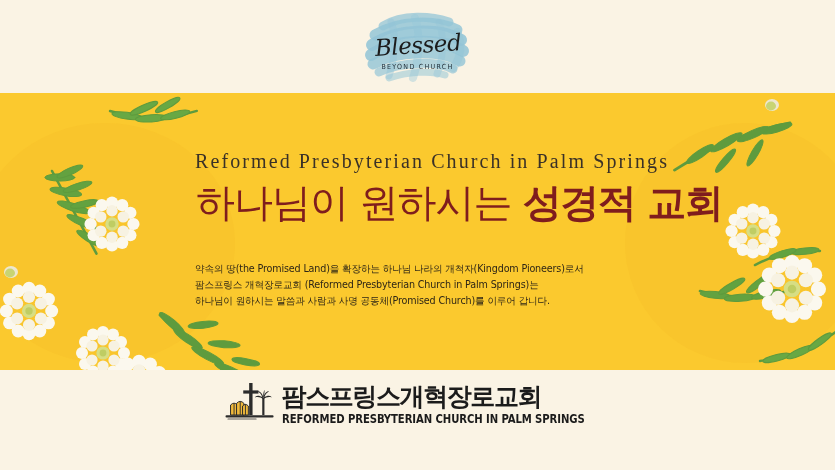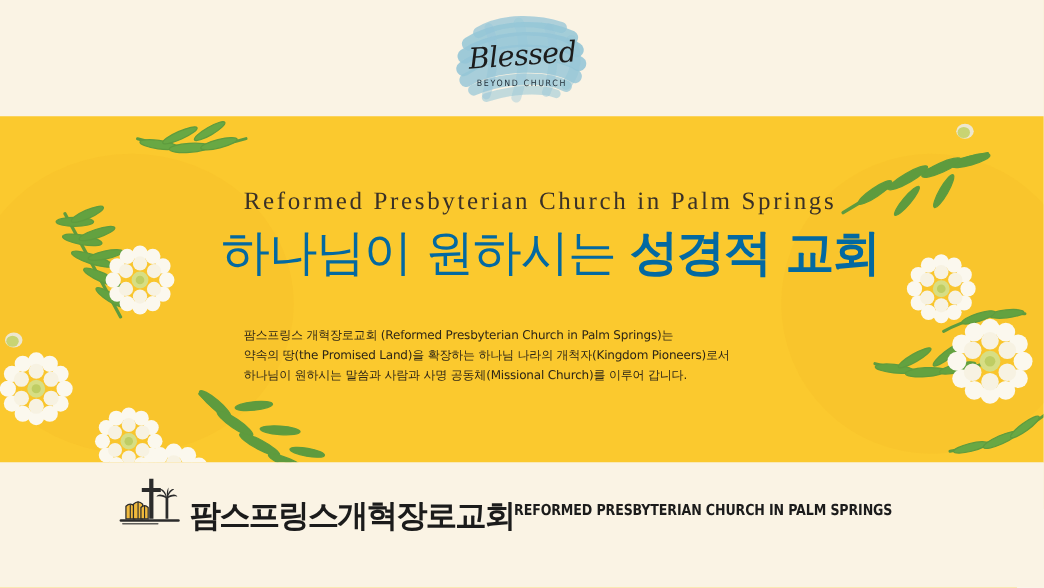--- a/index.html
+++ b/index.html
@@ -100,26 +100,26 @@
     top: 57px;
     font-family: "Liberation Serif", "DejaVu Serif", serif;
     font-size: 20px;
     font-weight: 400;
     color: #3a3127;
     letter-spacing: 2.1px;
     white-space: nowrap;
   }
   .headline {
     position: absolute;
-    left: 177px;
+    left: 196px;
     top: 90px;
     font-family: "DejaVu Sans", sans-serif;
     font-size: 39px;
     font-weight: 400;
-    color: #0369a1;
+    color: #7f1d1d;
     letter-spacing: -1px;
     white-space: nowrap;
     line-height: 1;
   }
   .headline .em {
     font-weight: 700;
     letter-spacing: -1.5px;
   }
   .body-copy {
     position: absolute;
@@ -146,21 +146,21 @@
   .footer-lockup {
     position: absolute;
     left: 50%;
     top: 8px;
     transform: translateX(-50%);
     display: flex;
     align-items: flex-end;
     gap: 7px;
   }
   .emblem { width: 50px; height: 48px; display: block; }
-  .wordmark { display: flex; flex-direction: row; }
+  .wordmark { display: flex; flex-direction: column; }
   .wordmark-kr {
     font-family: "DejaVu Sans", sans-serif;
     font-size: 25px;
     font-weight: 700;
     color: #1b1b1b;
     letter-spacing: -1.4px;
     line-height: 1.06;
     white-space: nowrap;
   }
   .wordmark-en {
@@ -333,23 +333,23 @@
       <use href="#bloom" x="0" y="0" transform="translate(792,196) scale(1.26)"></use>
       <use href="#bud" x="0" y="0" transform="translate(676,294)"></use>
       <use href="#bloom" x="0" y="0" transform="translate(678,321) scale(1.05)"></use>
       <use href="#bloom" x="0" y="0" transform="translate(755,309) scale(0.98)"></use>
     </svg>
 
     <div class="hero-copy">
       <div class="kicker">Reformed Presbyterian Church in Palm Springs</div>
       <div class="headline"><span>하나님이 원하시는 </span><span class="em">성경적 교회</span></div>
       <div class="body-copy">
+        <span class="ln">약속의 땅(the Promised Land)을 확장하는 하나님 나라의 개척자(Kingdom Pioneers)로서</span>
         <span class="ln">팜스프링스 개혁장로교회 (Reformed Presbyterian Church in Palm Springs)는</span>
-        <span class="ln">약속의 땅(the Promised Land)을 확장하는 하나님 나라의 개척자(Kingdom Pioneers)로서</span>
-        <span class="ln">하나님이 원하시는 말씀과 사람과 사명 공동체(Missional Church)를 이루어 갑니다.</span>
+        <span class="ln">하나님이 원하시는 말씀과 사람과 사명 공동체(Promised Church)를 이루어 갑니다.</span>
       </div>
     </div>
   </div>
 
   <div class="footer">
     <div class="footer-lockup">
 
       <svg class="emblem" viewBox="0 0 50 48" xmlns="http://www.w3.org/2000/svg">
 
         <rect x="24.1" y="5" width="3.4" height="32" fill="#2B2B2B"></rect>

